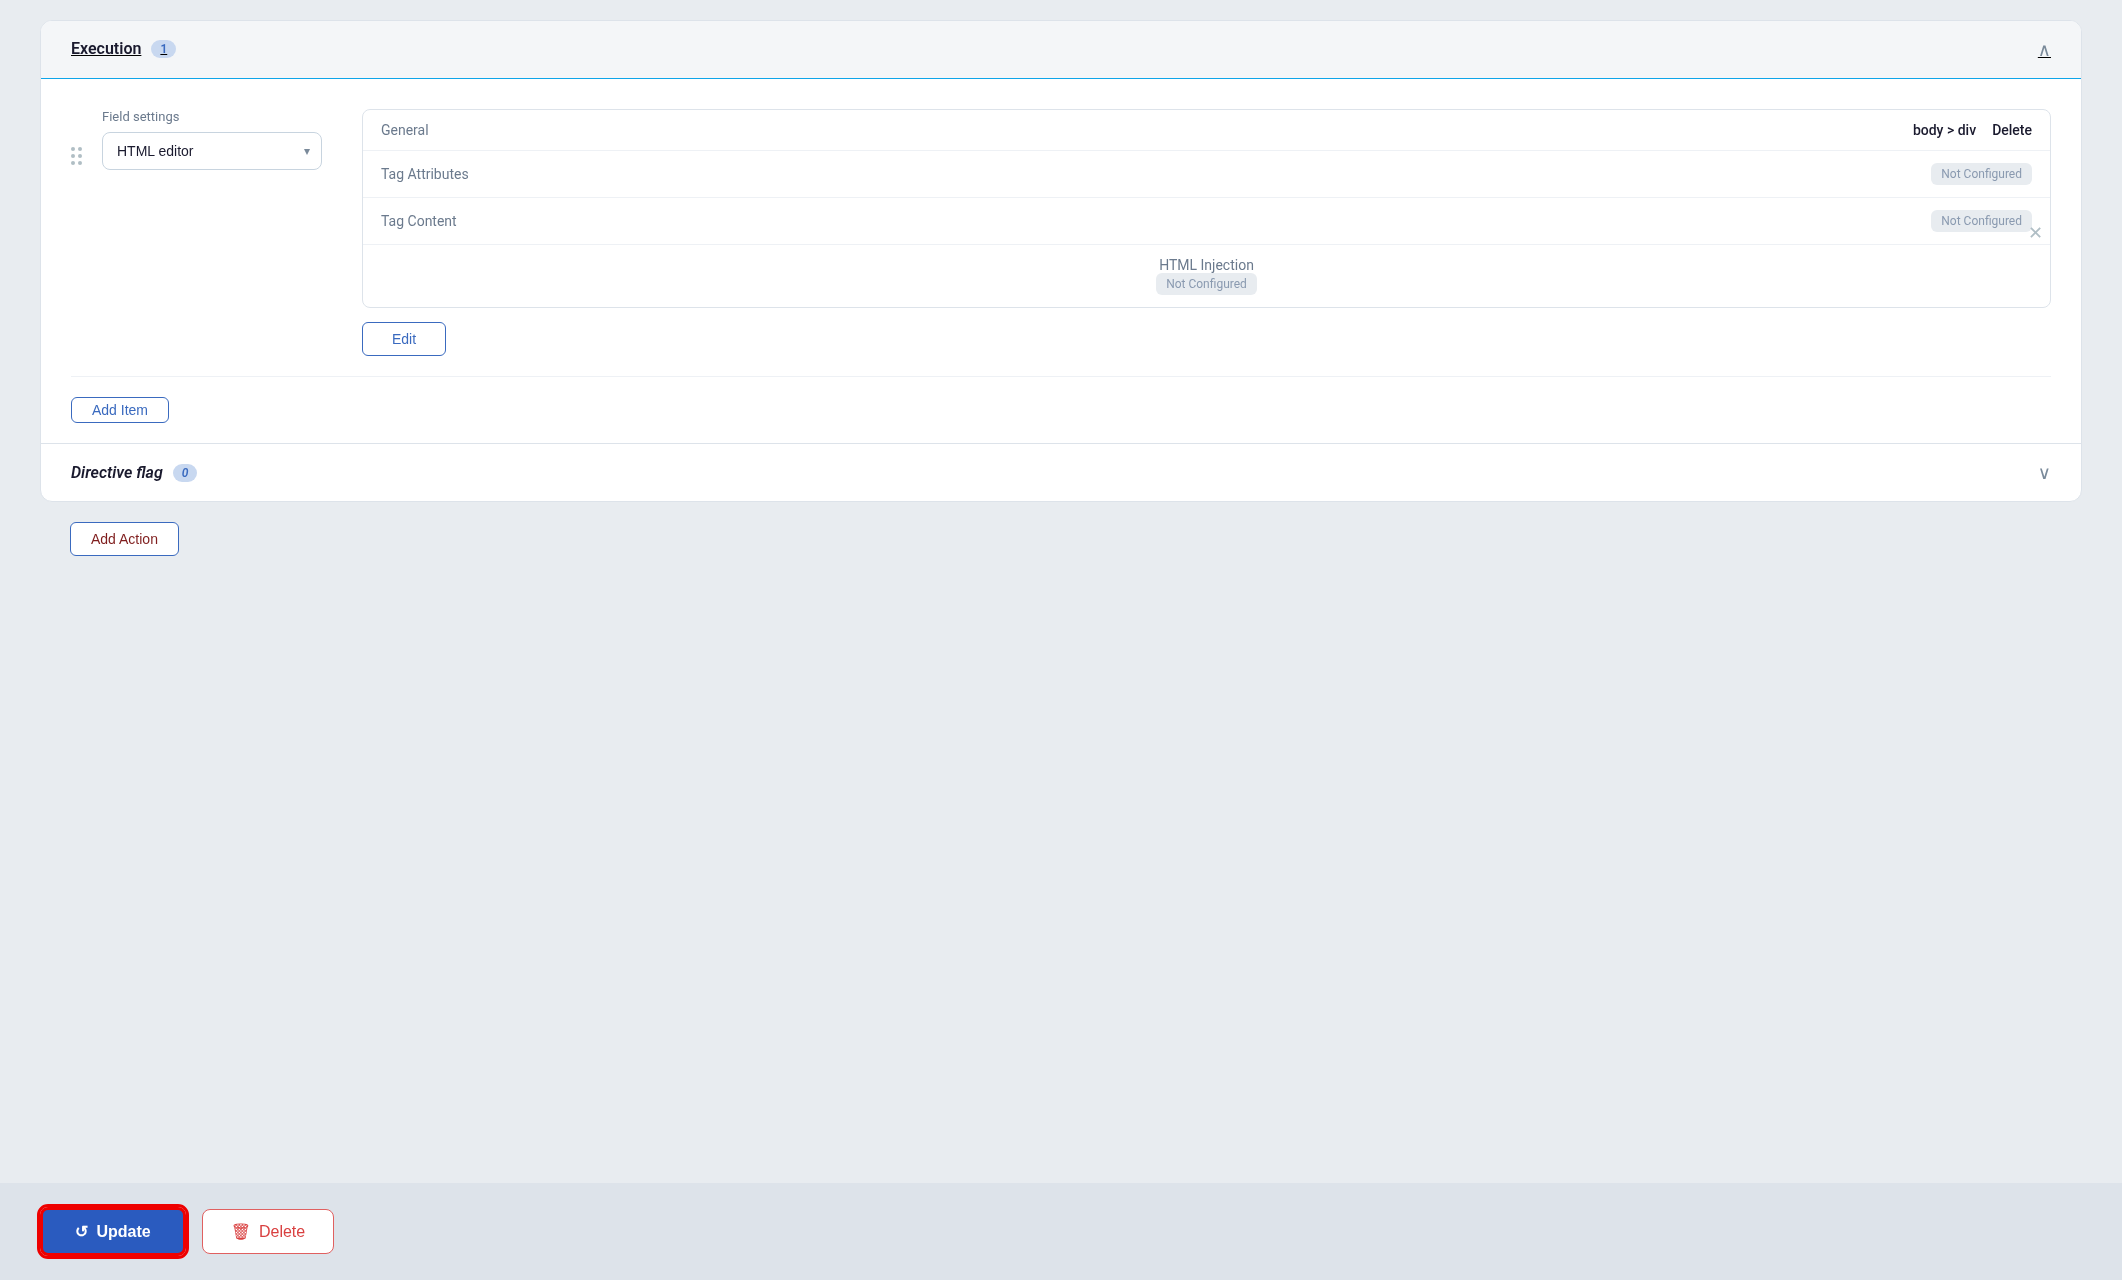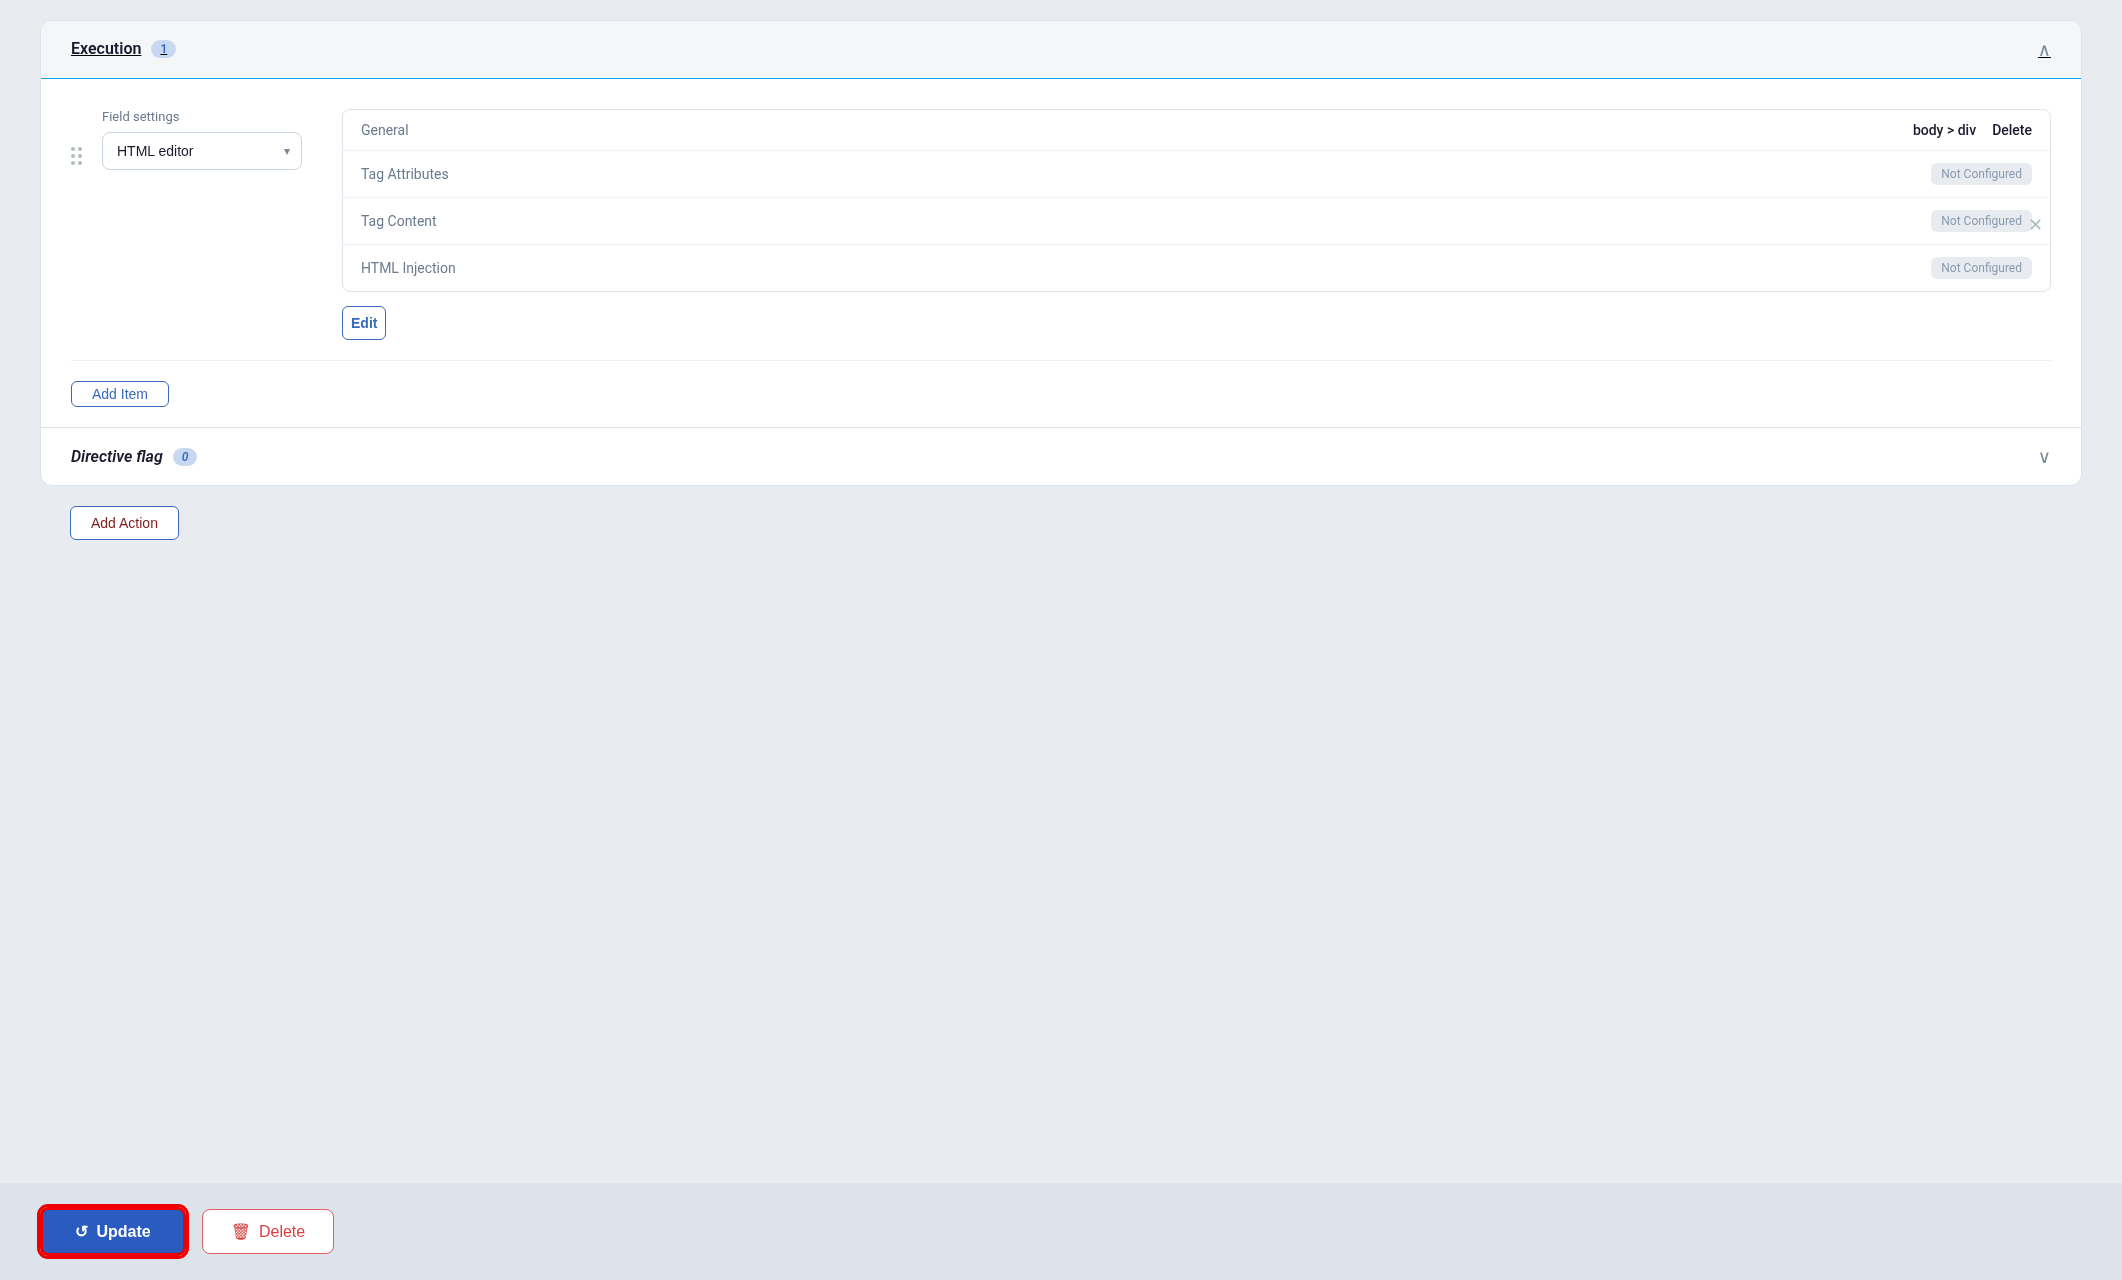--- a/index.html
+++ b/index.html
@@ -95,21 +95,21 @@
     }
 
     .field-label {
       font-size: 13px;
       color: #6b7a8d;
       font-weight: 400;
     }
 
     .select-wrapper {
       position: relative;
-      width: 200px;
+      width: 220px;
     }
 
     .field-select {
       width: 100%;
       padding: 10px 36px 10px 14px;
       border: 1px solid #c8d4df;
       border-radius: 8px;
       font-size: 14px;
       color: #1a1a2e;
       background: #fff;
@@ -150,20 +150,21 @@
     .settings-row {
       display: flex;
       align-items: center;
       justify-content: space-between;
       padding: 12px 18px;
       border-bottom: 1px solid #eef1f5;
     }
 
     .settings-row:last-child {
       border-bottom: none;
+      flex-direction: column;
     }
 
     .settings-row-label {
       font-size: 14px;
       color: #6b7a8d;
     }
 
     .settings-row-value {
       font-size: 14px;
       color: #1a1a2e;
@@ -182,28 +183,28 @@
     .not-configured-badge {
       background: #e8ecf0;
       color: #8a9ab0;
       border-radius: 6px;
       font-size: 12px;
       padding: 4px 10px;
     }
 
     .edit-btn {
       margin-top: 14px;
-      padding: 8px 8px;
+      padding: 8px 29px;
       border: 1px solid #3a6abf;
       border-radius: 6px;
       background: #fff;
       color: #3a6abf;
       font-size: 14px;
       cursor: pointer;
-      font-weight: 700;
+      font-weight: 400;
     }
 
     .close-btn {
       position: absolute;
       right: 0;
       top: 50%;
       transform: translateY(-50%);
       background: none;
       border: none;
       color: #b0bec5;

